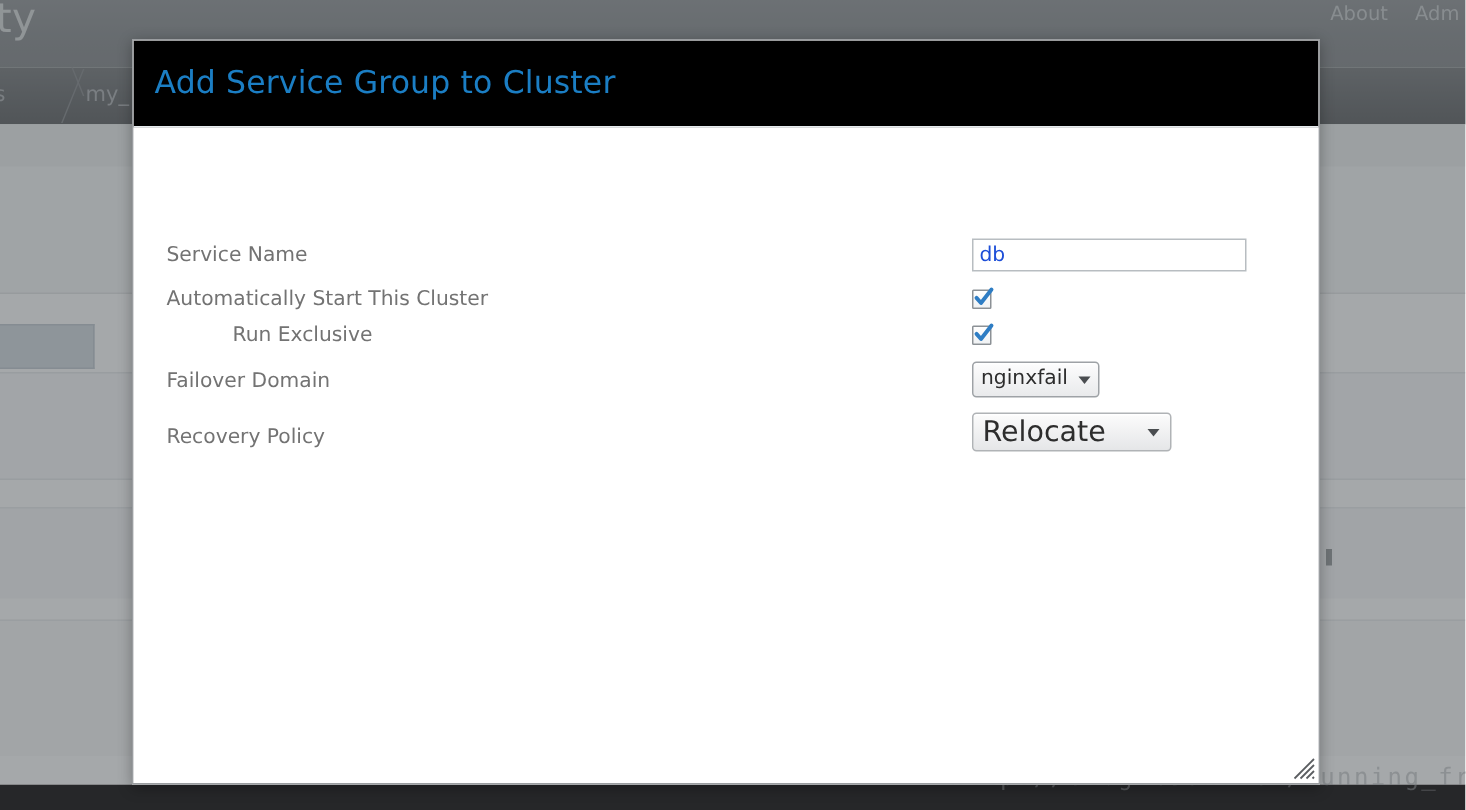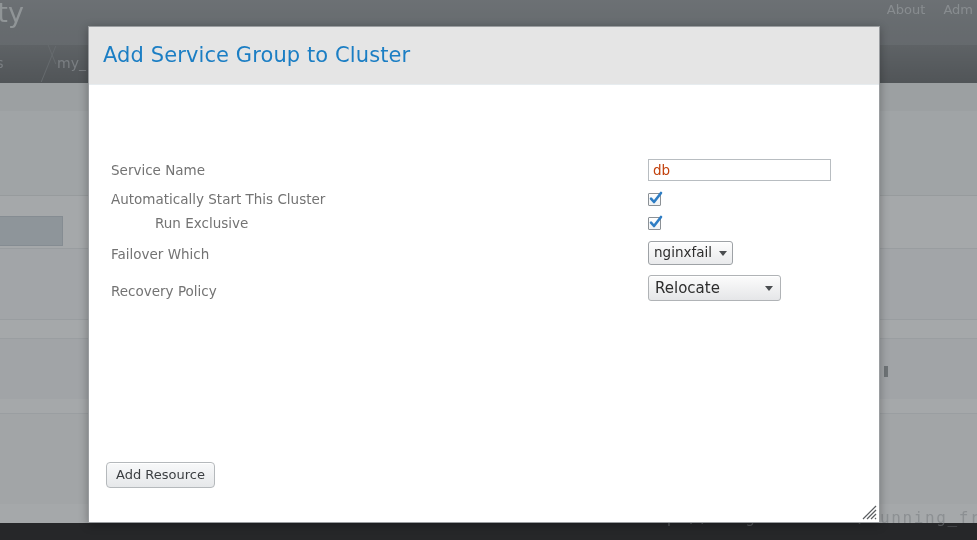--- a/index.html
+++ b/index.html
@@ -179,21 +179,21 @@
     position: absolute;
     left: 88px; top: 26px;
     width: 790px; height: 495px;
     background: #ffffff;
     border: 1px solid #9a9da0;
     box-shadow: 0 2px 9px rgba(0,0,0,0.30);
     overflow: hidden;
   }
   .modal-titlebar {
     height: 57px;
-    background: #e5e5e5;
+    background: #000000;
     border-bottom: 1px solid #e7ecef;
     position: relative;
   }
   .modal-title {
     position: absolute;
     left: 14px; top: 16px;
     font-size: 21px;
     color: #1b7ec4;
     font-weight: normal;
     letter-spacing: 0.1px;
@@ -224,21 +224,21 @@
   }
 
   .text-input {
     width: 183px;
     height: 21px;
     box-sizing: border-box;
     border: 1px solid #b8bdc1;
     background: #ffffff;
     font-family: "DejaVu Sans", "Liberation Sans", sans-serif;
     font-size: 13.5px;
-    color: #c2410c;
+    color: #1d4ed8;
     padding: 10px 4px;
     outline: none;
   }
 
   .cbox {
     width: 13px; height: 13px;
     display: block;
     position: relative;
     background: linear-gradient(180deg, #ffffff 0%, #f0f2f4 100%);
     border: 1px solid #8c9196;
@@ -273,21 +273,21 @@
     width: 0; height: 0;
     border-left: 4px solid transparent;
     border-right: 4px solid transparent;
     border-top: 5px solid #4a4d50;
   }
   .sel-wide {
     width: 133px;
     height: 26px;
     box-sizing: border-box;
     font-family: "DejaVu Sans", "Liberation Sans", sans-serif;
-    font-size: 15px;
+    font-size: 19px;
     color: #2d2d2d;
     background: linear-gradient(180deg, #fcfcfc 0%, #e5e6e8 100%);
     border: 1px solid #b0b3b6;
     border-radius: 3px;
     padding: 0 22px 0 6px;
     line-height: 24px;
     display: inline-block;
     position: relative;
     white-space: nowrap;
     box-shadow: inset 0 1px 0 rgba(255,255,255,0.9);
@@ -440,41 +440,40 @@
       <div class="form-control" style="top:3px;">
         <span class="cbox">
           <svg width="15" height="15" viewBox="0 0 15 15">
             <path d="M3 7.6 L6 11 L13 2" stroke="#2e7dc4" stroke-width="2.6" fill="none" stroke-linecap="round" stroke-linejoin="round"></path>
           </svg>
         </span>
       </div>
     </div>
 
     <div class="form-row" style="top:160px;">
-      <label class="form-label" style="top:1px;">Failover Which</label>
+      <label class="form-label" style="top:1px;">Failover Domain</label>
       <div class="form-control" style="top:-4px;">
         <span class="sel-small">
           <span>nginxfail</span>
           <span class="arrow"></span>
         </span>
       </div>
     </div>
 
     <div class="form-row" style="top:197px;">
       <label class="form-label" style="top:1px;">Recovery Policy</label>
       <div class="form-control" style="top:-7px;">
         <span class="sel-wide">
           <span>Relocate</span>
           <span class="arrow"></span>
         </span>
       </div>
     </div>
 
 
-    <button class="btn-plain" id="btn-add-resource">Add Resource</button>
 
   </div>
 
   <div id="resize-grip">
     <svg width="15" height="15" viewBox="0 0 15 15">
       <path d="M14 1 L1 14" stroke="#5a5d60" stroke-width="1.2"></path>
       <path d="M14 5 L5 14" stroke="#5a5d60" stroke-width="1.2"></path>
       <path d="M14 9 L9 14" stroke="#5a5d60" stroke-width="1.2"></path>
       <path d="M14 13 L13 14" stroke="#5a5d60" stroke-width="1.2"></path>
     </svg>

